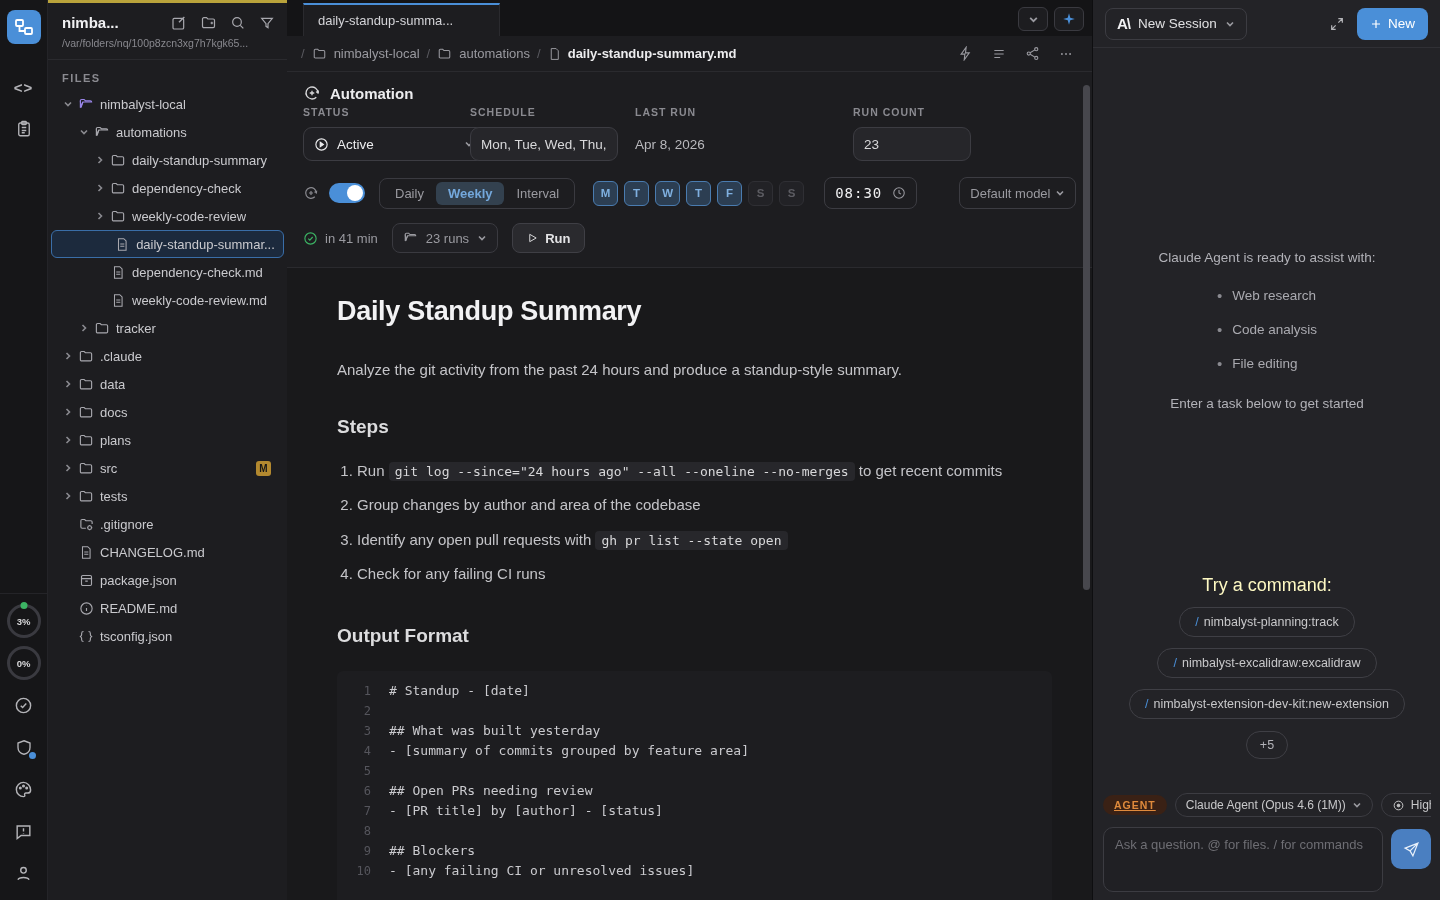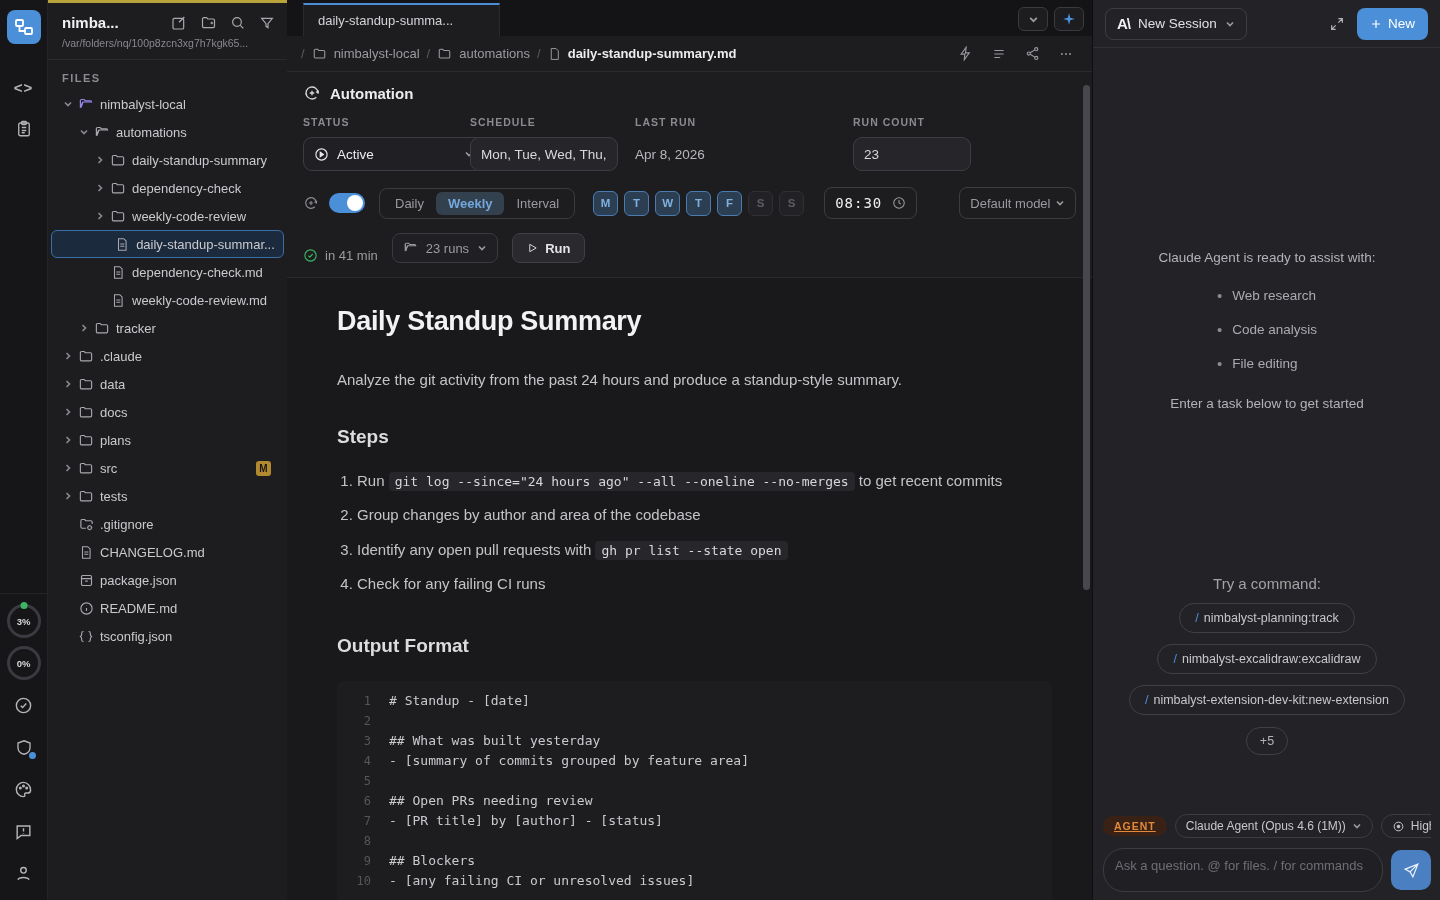--- a/index.html
+++ b/index.html
@@ -68,21 +68,21 @@
   .crumb .sep { color:#5a5a60; }
   .crumb:last-child .clabel { color:#ececee; font-weight:600; }
   .crumb .cicon { color:#9a9aa0; display:flex; }
   .crumb-actions { display:flex; align-items:center; gap:18px; color:#9a9aa0; margin-right:4px; }
   .crumb-actions .aicon { cursor:pointer; display:flex; }
 
   
   .autopanel { background:#1d1d20; border-bottom:1px solid #2a2a2e; padding:12px 16px 14px; flex:0 0 auto; }
   .ap-title { display:flex; align-items:center; gap:9px; font-size:15px; font-weight:700; color:#ececee; }
   .ap-title .aticon { color:#d8d8da; display:flex; }
-  .ap-fields { display:flex; margin-top:14px;align-items:center; }
+  .ap-fields { display:flex; margin-top:4px;align-items:center; }
   .apf { display:flex; flex-direction:column; }
   .apf-label { font-size:10.5px; letter-spacing:1px; font-weight:700; color:#8a8a90; margin-bottom:9px; }
   .apf.status { width:167px; }
   .apf.sched { width:165px; }
   .apf.lastrun { width:218px; }
   .select-like { height:34px; border:1px solid #3c3c42; border-radius:9px; background:#202024;
     display:flex; align-items:center; padding:0 10px; gap:8px; font-size:13.5px; color:#ececee; cursor:pointer; }
   .select-like .chev { margin-left:auto; color:#9a9aa0; }
   .apf input { height:34px; border:1px solid #3c3c42; border-radius:9px; background:#26262a;
     color:#d8d8da; font-size:13.5px; padding:0 10px; font-family:"Liberation Sans",sans-serif; outline:none; }
@@ -103,21 +103,21 @@
     color:#5c5c62; font-size:11.5px; font-weight:700; display:flex; align-items:center; justify-content:center; cursor:pointer; }
   .day.on { background:#2c3e52; border-color:#4a7cb0; color:#7fb0e0; }
   .timebox { margin-left:10px; height:32px; border:1px solid #3c3c42; border-radius:8px;
     display:flex; align-items:center; padding:0 10px; gap:10px; cursor:pointer; }
   .timebox .tval { font-family:"DejaVu Sans Mono", monospace; font-size:14px; color:#f0f0f2; letter-spacing:1px; }
   .timebox .clock { color:#9a9aa0; display:flex; }
   .modelsel { margin-left:32px; width:176px; height:32px; border:1px solid #3c3c42; border-radius:8px;
     display:flex; align-items:center; padding:0 10px; font-size:13px; color:#9a9aa0; cursor:pointer; }
   .modelsel .chev { margin-left:auto; }
 
-  .ap-run { display:flex; align-items:flex-end; margin-top:14px; gap:14px; }
+  .ap-run { display:flex; align-items:center; margin-top:14px; gap:14px; }
   .nextrun { display:flex; align-items:center; gap:7px; font-size:13px; color:#9a9aa0; }
   .nextrun .gcheck { color:#3cb464; display:flex; }
   .runs-dd { height:30px; border:1px solid #3a3a40; border-radius:8px; background:#202024;
     display:flex; align-items:center; gap:8px; padding:0 10px; font-size:13px; color:#9a9aa0; cursor:pointer; }
   .run-btn { height:30px; border:1px solid #3f3f45; border-radius:8px; background:#2a2a2e;
     display:flex; align-items:center; gap:7px; padding:0 14px; font-size:13px; font-weight:600; color:#e4e4e6; cursor:pointer; }
 
   
   .doc { flex:1; overflow:hidden; padding:28px 0 0 50px; }
   .doc h1 { font-size:27px; font-weight:700; color:#f2f2f4; letter-spacing:-0.3px; }
@@ -153,38 +153,38 @@
     display:flex; align-items:center; gap:6px; padding:0 13px; cursor:pointer; border:none; font-weight:500; }
 
   .rp-center { position:absolute; top:250px; left:0; width:348px; text-align:center; }
   .ready-text { font-size:13.5px; color:#b2b2b8; }
   .caps { display:inline-block; text-align:left; margin-top:22px; }
   .cap { display:flex; align-items:center; gap:10px; font-size:13.5px; color:#aaaab0; margin-bottom:17px; }
   .cap .bdot { color:#8a8a90; font-size:15px; }
   .enter-task { font-size:13.5px; color:#b2b2b8; margin-top:7px; }
 
   .rp-commands { position:absolute; top:575px; left:0; width:348px; text-align:center; }
-  .try-label { font-size:15px; color:#a3a3a3; }
+  .try-label { font-size:18px; color:#fef9c3; }
   .cmd-pill { display:block; margin:11px auto 0; border:1px solid #3f3f45; border-radius:16px;
     background:transparent; padding:7px 15px; font-size:12.5px; color:#c8c8ca; cursor:pointer;
     white-space:nowrap; width:fit-content; font-family:"Liberation Sans",sans-serif; }
   .cmd-pill .slash { color:#4a8fd8; margin-right:5px; }
   .more-pill { display:block; margin:12px auto 0; border:1px solid #3f3f45; border-radius:15px;
     background:transparent; padding:6px 13px; font-size:12.5px; color:#b2b2b8; cursor:pointer;
     font-family:"Liberation Sans",sans-serif; }
 
   .rp-bottom { position:absolute; bottom:0; left:0; width:348px; padding:10px 10px 8px; }
   .agent-row { display:flex; align-items:center; gap:8px; overflow:hidden; white-space:nowrap; }
   .agent-badge { background:#3a2115; color:#e08a3c; font-size:10.5px; font-weight:700;
     letter-spacing:1px; border-radius:10px; padding:4px 11px; flex:0 0 auto;text-decoration:underline; }
   .pill-dd { border:1px solid #3c3c42; border-radius:15px; padding:4px 10px; font-size:12px;
     color:#c8c8ca; display:flex; align-items:center; gap:6px; cursor:pointer; flex:0 0 auto; background:#232327; }
   .pill-dd .chev { color:#9a9aa0; }
   .input-row { display:flex; align-items:flex-start; gap:8px; margin-top:10px; }
-  .ask-input { flex:1; height:44px; background:#202024; border:1px solid #3c3c42; border-radius:21px;
+  .ask-input { flex:1; height:65px; background:#202024; border:1px solid #3c3c42; border-radius:10px;
     resize:none; padding:9px 11px; font-size:13px; color:#d8d8da; outline:none;
     font-family:"Liberation Sans",sans-serif; }
   .ask-input::placeholder { color:#6e6e74; }
   .send-btn { width:40px; height:40px; border-radius:10px; background:#4a7fc1; border:none;
     display:flex; align-items:center; justify-content:center; cursor:pointer; color:#e8f0fa; margin-top:2px; }
 
   .chev-svg { width:10px; height:10px; }
 </style>
 </head>
 <body>

